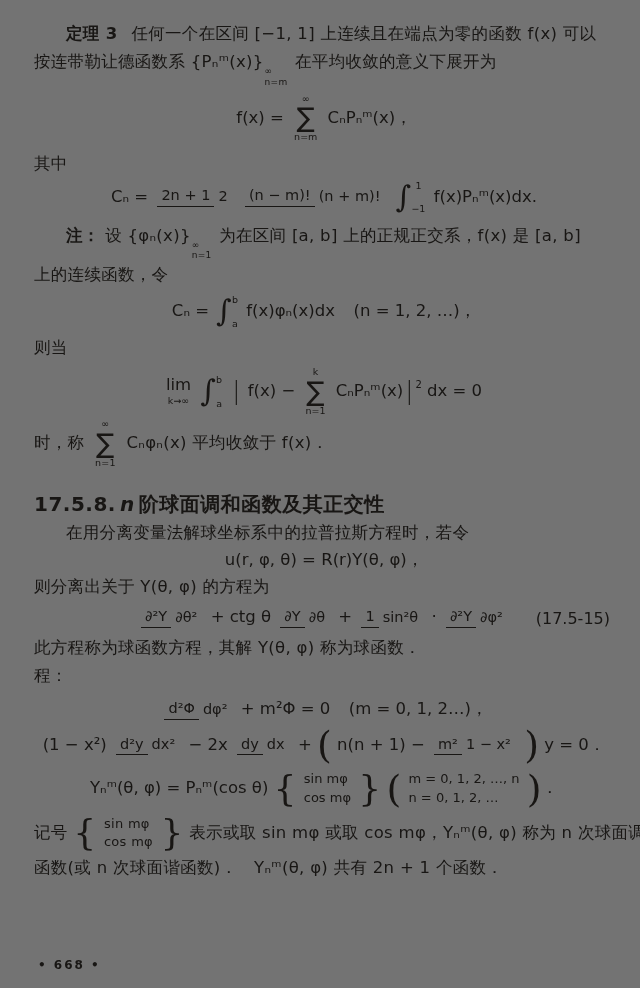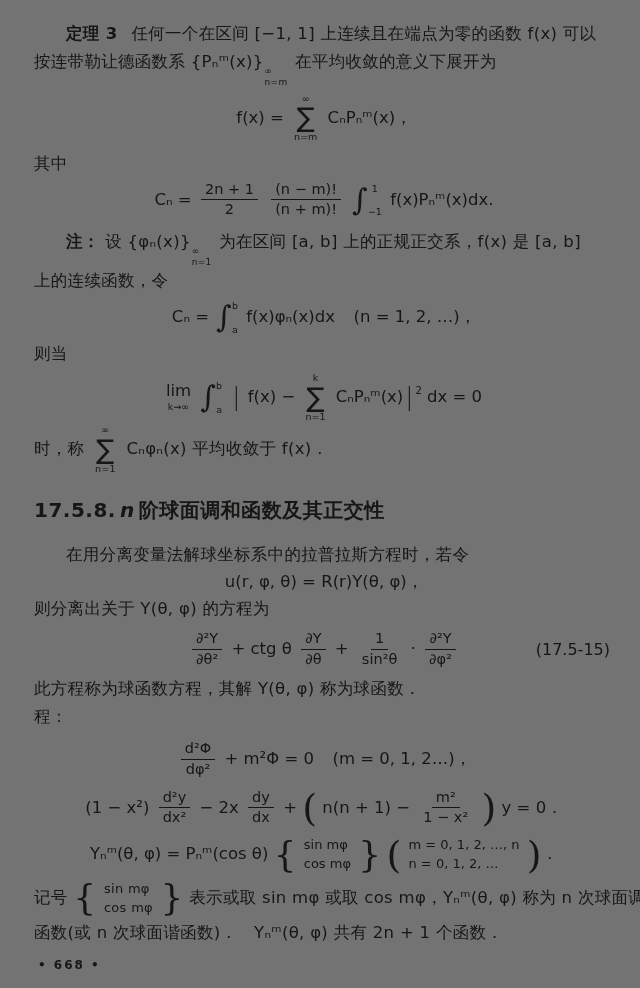--- a/index.html
+++ b/index.html
@@ -13,21 +13,21 @@
     padding:20px 26px 0 34px;
   }
   
   .ln { font-size:16.5px; line-height:28px; letter-spacing:.3px; white-space:nowrap; }
   .ind { padding-left:32px; }
   .bold { font-weight:bold; }
   .lbl { font-weight:bold; margin-right:14px; }
   .tall { line-height:42px; }
   .sp { display:inline-block; width:8px; }
   
-  .heading { font-size:20px; font-weight:bold; line-height:30px; margin:22px 0 16px; letter-spacing:.5px; }
+  .heading { font-size:20px; font-weight:bold; line-height:30px; margin:22px 0 0; letter-spacing:.5px; }
   .heading .var { font-style:italic; margin:0 4px; }
   
   .frow { position:relative; text-align:center; font-size:16.5px; white-space:nowrap; }
   .m-f1 { margin:6px 0 8px; }
   .m-f2 { margin:2px 0 8px; }
   .m-f3 { margin:5px 0 6px; }
   .m-f4 { margin:5px 0 4px; }
   .m-f5 { margin:0 0 0; line-height:26px; }
   .m-f6 { margin:6px 0 6px; }
   .m-f7 { margin:8px 0 6px; }
@@ -38,21 +38,21 @@
   .ss { display:inline-flex; flex-direction:column; font-size:9px; line-height:1.2;
         vertical-align:-7px; text-align:left; margin:0 2px 0 1px; }
   .bigop { display:inline-flex; flex-direction:column; align-items:center; line-height:1;
            vertical-align:middle; margin:0 5px; }
   .bigop .t, .bigop .b { font-size:9.5px; }
   .bigop .o { font-size:27px; padding:1px 0; }
   .intg { display:inline-flex; align-items:center; vertical-align:middle; margin:0 3px 0 2px; }
   .intg .o { font-size:30px; line-height:1; font-family:"DejaVu Serif", serif; }
   .intg .lims { display:flex; flex-direction:column; justify-content:space-between;
                 height:34px; font-size:9.5px; line-height:1; padding-top:1px; }
-  .frac { display:inline-flex; flex-direction:column; align-items:center; vertical-align:middle;
+  .frac { display:inline-flex; flex-direction:row; align-items:center; vertical-align:middle;
           font-size:14.5px; line-height:1.35; margin:0 4px; }
   .frac .n { padding:0 4px; border-bottom:1.5px solid #181614; }
   .frac .d { padding:0 4px; }
   .limg { display:inline-flex; flex-direction:column; align-items:center; vertical-align:middle;
           line-height:1; margin-right:2px; }
   .limg .t { font-size:16.5px; }
   .limg .b { font-size:9.5px; margin-top:2px; }
   .brace { font-size:36px; font-weight:400; line-height:.9; vertical-align:middle;
            font-family:"DejaVu Serif", serif; }
   .cstack { display:inline-flex; flex-direction:column; font-size:13px; line-height:1.45;

